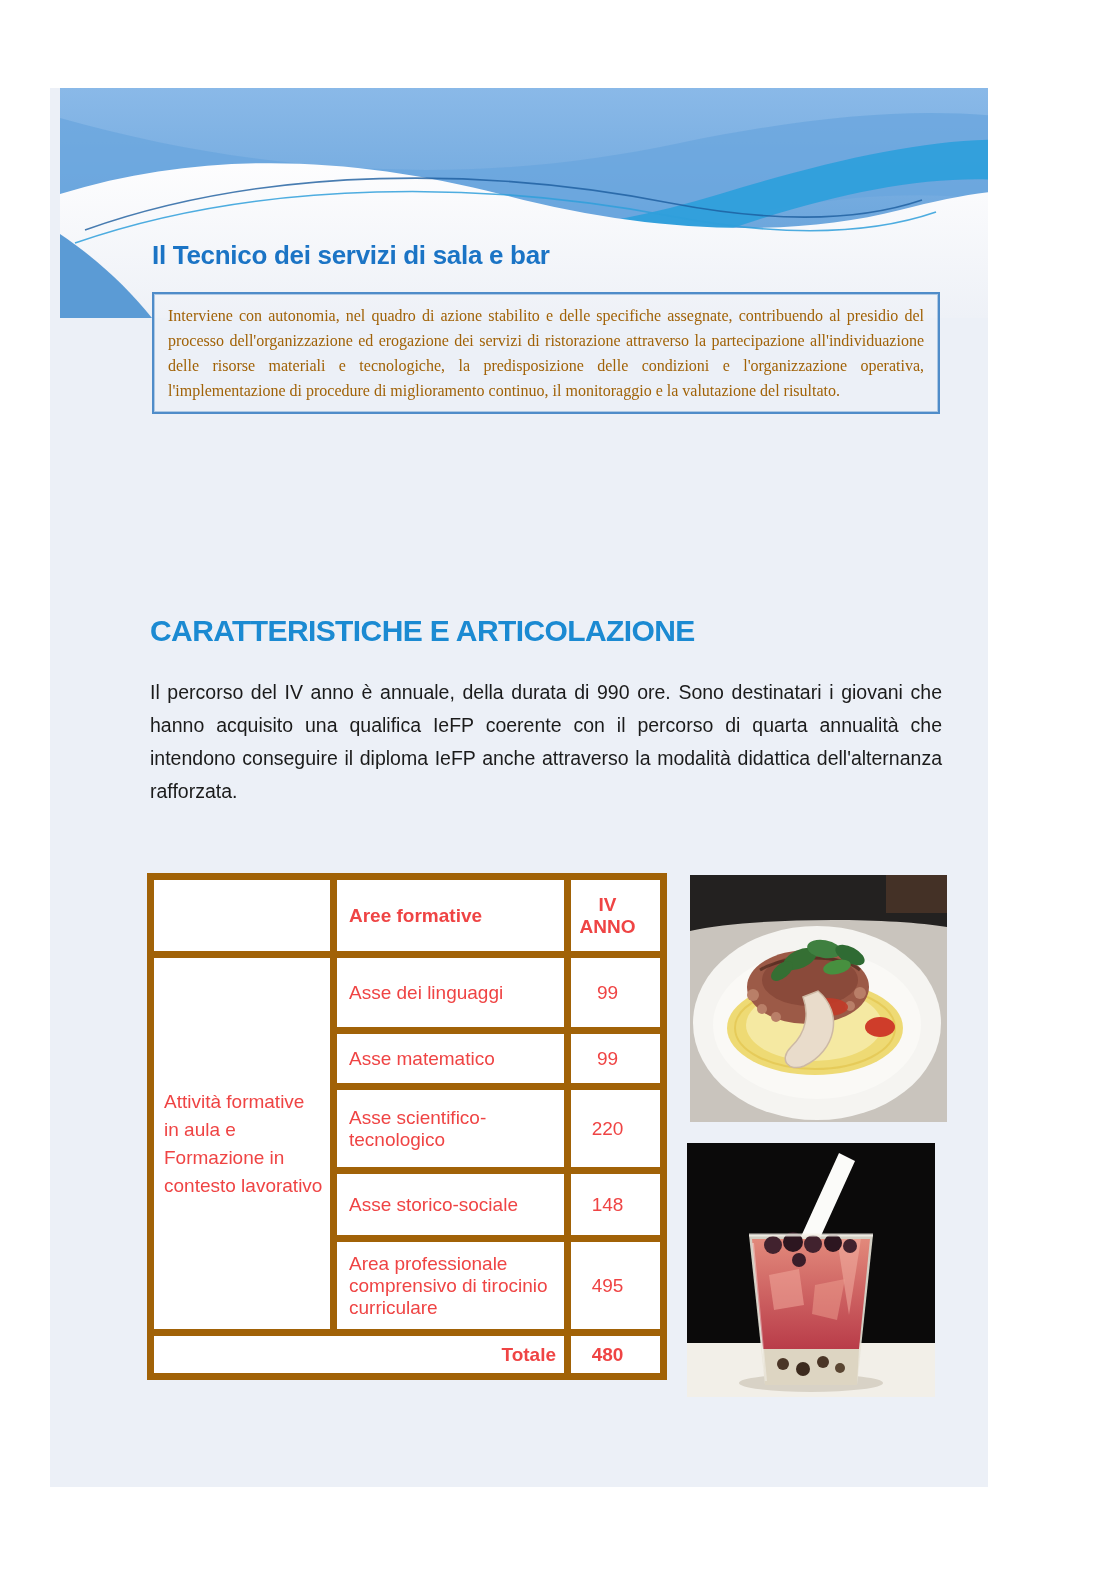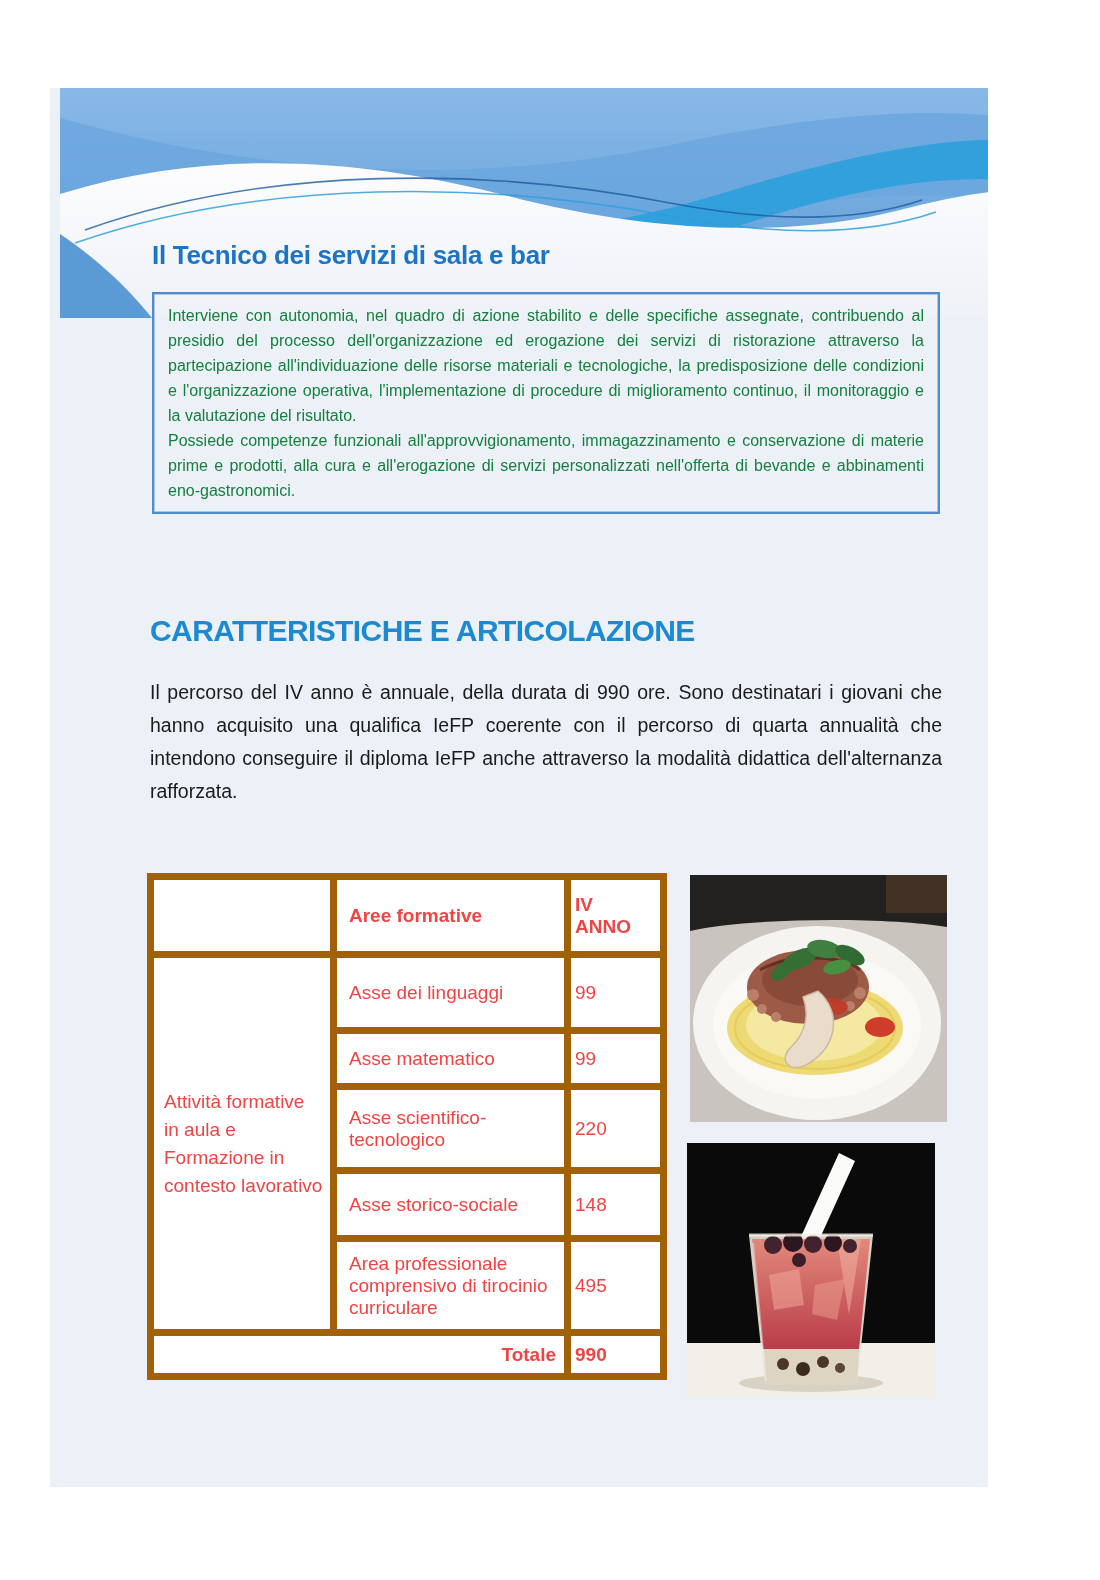--- a/index.html
+++ b/index.html
@@ -31,21 +31,22 @@
     position:absolute; left:102px; top:152px; margin:0;
     font-size:26px; font-weight:bold; color:#1b74c5;
     letter-spacing:-0.3px; white-space:nowrap;
   }
   .profile-box {
     position:absolute; left:102px; top:204px; width:788px;
     border:2px solid #4f8cc9;
     box-shadow: inset 0 0 0 1px rgba(79,140,201,.40);
     padding:9px 14px;
     font-size:16px; line-height:25px; text-align:justify;
-    color:#15803d;
+    color:#a16207;
+    font-family:Liberation Serif, serif;
   }
   .profile-box p { margin:0; }
 
   .section-heading {
     position:absolute; left:100px; top:526px; margin:0;
     font-size:30px; font-weight:bold; color:#1b8ad2;
     letter-spacing:-0.6px; white-space:nowrap;
   }
   .section-body {
     position:absolute; left:100px; top:588px; width:792px; margin:0;
@@ -58,21 +59,21 @@
     position:absolute; left:97px; top:785px;
     border-collapse:collapse; background:#ffffff;
     table-layout:fixed;
   }
   .hours td {
     border:7px solid #a16207;
     vertical-align:middle;
     font-size:19px; color:#ef4444;
     padding:0 8px 0 12px;
   }
-  .hours .center { text-align:left; padding-left:4px; padding-right:20px; }
+  .hours .center { text-align:center; padding-left:4px; padding-right:20px; }
   .hours .bold   { font-weight:bold; }
   .hours .group  {
     font-size:19px; line-height:28px; padding-left:10px; padding-right:6px;
   }
   .hours .total-label { text-align:right; }
   tr.r-head  td { height:78px; }
   tr.r-1     td { height:76px; }
   tr.r-2     td { height:56px; }
   tr.r-3     td { height:84px; }
   tr.r-4     td { height:68px; }
@@ -109,21 +110,20 @@
         <path d="M25,142 C210,76 430,80 610,115 C720,136 800,133 862,112" stroke="#1c5d9e" stroke-width="1.6" fill="none" opacity="0.8"></path>
         <path d="M15,155 C205,89 430,94 610,128 C725,150 812,146 876,124" stroke="#2f9fdb" stroke-width="1.6" fill="none" opacity="0.85"></path>
         <path d="M0,230 L0,146 C36,170 68,200 92,230 Z" fill="#5b9bd5"></path>
       </svg>
     </div>
 
     <h1 class="title">Il Tecnico dei servizi di sala e bar</h1>
 
     <div class="profile-box">
       <p>Interviene con autonomia, nel quadro di azione stabilito e delle specifiche assegnate, contribuendo al presidio del processo dell'organizzazione ed erogazione dei servizi di ristorazione attraverso la partecipazione all'individuazione delle risorse materiali e tecnologiche, la predisposizione delle condizioni e l'organizzazione operativa, l'implementazione di procedure di miglioramento continuo, il monitoraggio e la valutazione del risultato.</p>
-      <p>Possiede competenze funzionali all'approvvigionamento, immagazzinamento e conservazione di materie prime e prodotti, alla cura e all'erogazione di servizi personalizzati nell'offerta di bevande e abbinamenti eno-gastronomici.</p>
     </div>
 
     <h2 class="section-heading">CARATTERISTICHE E ARTICOLAZIONE</h2>
     <p class="section-body">Il percorso del IV anno è annuale, della durata di 990 ore.  Sono destinatari i giovani che hanno acquisito una qualifica IeFP coerente con il percorso di quarta annualità che intendono conseguire il diploma IeFP anche attraverso la modalità didattica dell'alternanza rafforzata.</p>
 
     <table class="hours">
       <colgroup>
         <col style="width:183px">
         <col style="width:234px">
         <col style="width:96px">
@@ -150,21 +150,21 @@
         <tr class="r-4">
           <td>Asse storico-sociale</td>
           <td class="center">148</td>
         </tr>
         <tr class="r-5">
           <td>Area professionale comprensivo di tirocinio curriculare</td>
           <td class="center">495</td>
         </tr>
         <tr class="r-total">
           <td colspan="2" class="bold total-label">Totale</td>
-          <td class="center bold">990</td>
+          <td class="center bold">480</td>
         </tr>
       </tbody>
     </table>
 
     <figure class="photo fig-octopus">
       <svg viewBox="0 0 257 247" preserveAspectRatio="none">
         <rect width="257" height="247" fill="#c9c4bd"></rect>
         <path d="M0,0 H257 V52 C200,42 60,42 0,56 Z" fill="#232120"></path>
         <rect x="196" y="0" width="61" height="38" fill="#4a3428" opacity="0.85"></rect>
         <ellipse cx="127" cy="148" rx="124" ry="97" fill="#f5f4f1"></ellipse>

